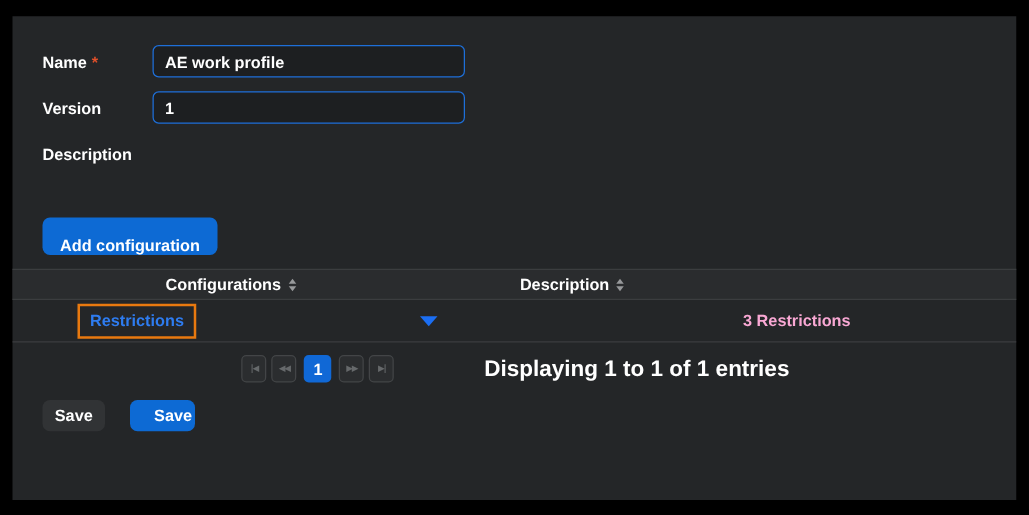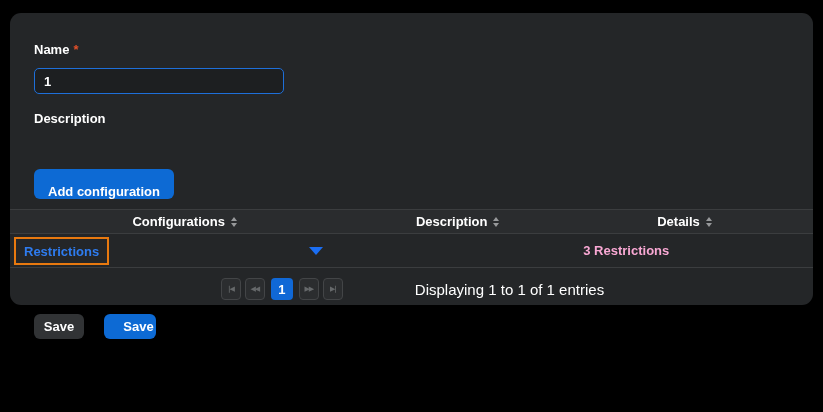--- a/index.html
+++ b/index.html
@@ -1,19 +1,19 @@
 <!DOCTYPE html>
 <html><head>
 <meta charset="utf-8">
 <style>
   * { margin:0; padding:0; box-sizing:border-box; }
   html,body { width:823px; height:412px; background:#000; overflow:hidden;
               font-family:"Liberation Sans", sans-serif; }
-  .panel { position:absolute; left:10px; top:13px; width:803px; height:292px;
-           background:#242628; border-radius:11px; padding:23px 24px 0 24px; }
+  .panel { position:absolute; left:10px; top:13px; width:803px; height:387px;
+           background:#242628; border-radius:0; padding:23px 24px 0 24px; }
 
   
   .form-row { display:flex; align-items:flex-start; margin-bottom:11px; }
   .form-label { width:88px; padding-top:6px; color:#fff; font-size:13px; font-weight:700; }
   .req { color:#e2502a; margin-left:4px; font-weight:700; }
   .txt-input, .txt-area {
       width:250px; background:#1d1f21; border:1.5px solid #1e6fd9; border-radius:5px;
       color:#fff; font-size:13px; font-weight:700; font-family:"Liberation Sans", sans-serif;
       outline:none; }
   .txt-input { height:26px; padding:0 9px; }
@@ -35,58 +35,60 @@
            border-top:1px solid #3b3d3f; border-bottom:1px solid #3b3d3f; }
   .th { display:flex; justify-content:center; align-items:center; gap:6px;
         color:#fff; font-size:13px; font-weight:700; }
   .sort-icon { display:inline-flex; flex-direction:column; gap:2px; }
   .sort-icon i { display:block; width:0; height:0;
         border-left:3.5px solid transparent; border-right:3.5px solid transparent; }
   .sort-up   { border-bottom:4px solid #97999b; }
   .sort-down { border-top:4px solid #97999b; }
 
   .trow { display:grid; grid-template-columns:43.5% 16.5% 33.5% 6.5%; height:34px;
-          align-items:center; border-bottom:1px solid #3b3d3f; }
+          align-items:center; border-bottom:1px solid #3b3d3f;padding-left:48px; }
   .cell-config { display:flex; align-items:center; justify-content:space-between;
                  padding:0 36px 0 4px; }
   .config-highlight { display:inline-block; border:2.5px solid #e8790f;
                       padding:3px 8px; }
   .config-link { color:#2e7cf0; font-size:13px; font-weight:700; text-decoration:none; }
   .caret-down { width:0; height:0; border-left:7px solid transparent;
                 border-right:7px solid transparent; border-top:8px solid #1b6ef3; }
   .cell-details { text-align:center; color:#f9a8d4; font-size:13px; font-weight:700; }
 
   
   .pager { display:flex; align-items:center; justify-content:center; margin-top:10px; }
   .pg-btn { width:20px; height:22px; margin:0 2px; background:#2b2d2f;
             border:1px solid #434547; border-radius:4px; color:#66696b;
             font-size:7px; font-weight:700; display:inline-flex;
             align-items:center; justify-content:center; letter-spacing:-1px;
             font-family:"DejaVu Sans", sans-serif; }
   .pg-active { width:22px; height:22px; margin:0 4px; background:#1068d6;
                border:none; border-radius:4px; color:#fff; font-size:13px; font-weight:700;
                display:inline-flex; align-items:center; justify-content:center;
                letter-spacing:0; font-family:"Liberation Sans", sans-serif; }
-  .pg-status { margin-left:70px; color:#fff; font-size:15px; font-weight:400; }
+  .pg-status { margin-left:70px; color:#fff; font-size:18px; font-weight:700; }
 
   .footer { margin-top:14px; }
 </style>
 </head>
 <body>
 
 <div class="panel">
 
   
   <div class="form-row">
     <div class="form-label">
       <span>Name</span><span class="req">*</span>
     </div>
+    <input class="txt-input" type="text" value="AE work profile" style="">
   </div>
 
   <div class="form-row">
+    <div class="form-label">Version</div>
     <input class="txt-input" type="text" value="1" style="">
   </div>
 
   <div class="form-row">
     <div class="form-label">Description</div>
   </div>
 
   
   <button class="btn btn-primary btn-add">Add configuration</button>
 
@@ -95,27 +97,20 @@
     <div class="thead">
       <div class="th">
         <span>Configurations</span>
         <span class="sort-icon">
             <i class="sort-up"></i>
             <i class="sort-down"></i>
           </span>
       </div>
       <div class="th">
         <span>Description</span>
-        <span class="sort-icon">
-            <i class="sort-up"></i>
-            <i class="sort-down"></i>
-          </span>
-      </div>
-      <div class="th">
-        <span>Details</span>
         <span class="sort-icon">
             <i class="sort-up"></i>
             <i class="sort-down"></i>
           </span>
       </div>
     </div>
 
     <div class="trow">
       <div class="cell-config">
         <span class="config-highlight">

